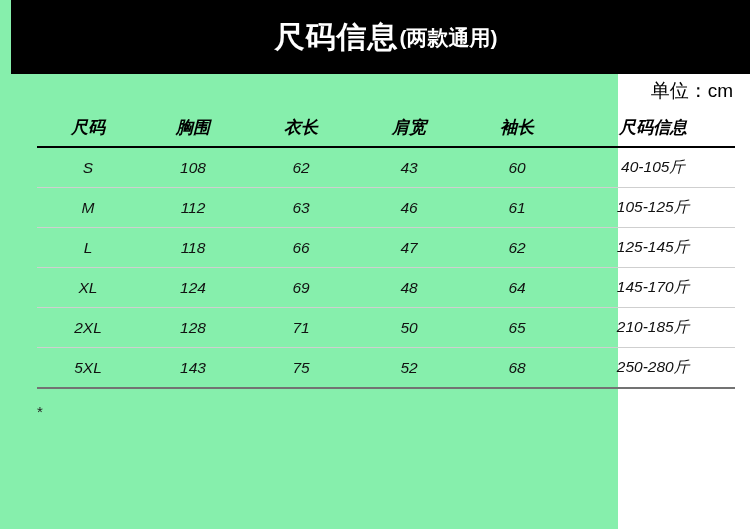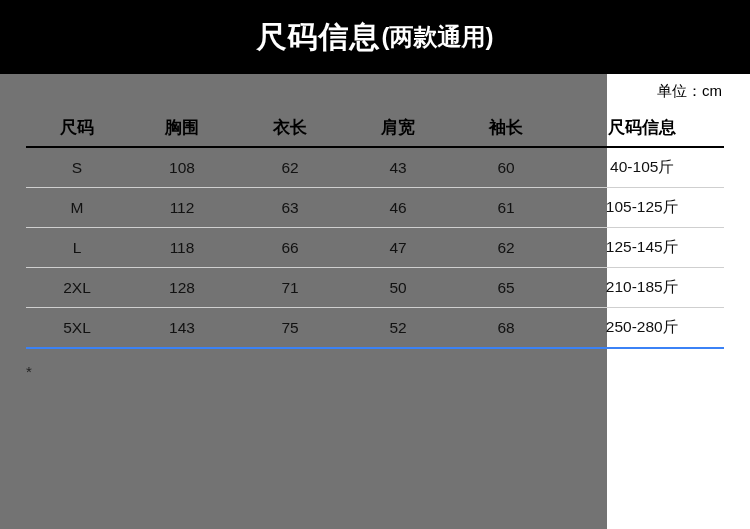--- a/index.html
+++ b/index.html
@@ -11,60 +11,62 @@
     height: 529px;
     background: #ffffff;
     font-family: "Liberation Sans", sans-serif;
     color: #000000;
     overflow: hidden;
   }
   .page {
     position: relative;
     width: 607px;
     height: 529px;
-    background: #737373;
+    background: #86efac;
+    padding-left: 11px;
   }
   .header {
     width: 750px;
     height: 74px;
     background: #000000;
     display: flex;
     align-items: center;
     justify-content: center;
   }
   .header-title {
     color: #ffffff;
     font-size: 30px;
     font-weight: bold;
     letter-spacing: 1px;
     line-height: 1;
   }
   .header-sub {
     color: #ffffff;
-    font-size: 24px;
+    font-size: 21px;
     font-weight: bold;
     line-height: 1;
     margin-left: 1px;
   }
   .unit-row {
     width: 750px;
     height: 34px;
     display: flex;
     align-items: center;
     justify-content: flex-end;
     padding-right: 28px;
     box-sizing: border-box;
   }
   .unit-text {
-    font-size: 15px;
+    font-size: 19px;
     color: #000000;
   }
   .table-wrap {
     padding: 0 26px;
     box-sizing: border-box;
+    font-style: italic;
   }
   table.size-table {
     width: 698px;
     border-collapse: collapse;
     table-layout: fixed;
   }
   table.size-table th,
   table.size-table td {
     text-align: center;
     border: 0;
@@ -78,21 +80,21 @@
     border-bottom: 2px solid #000000;
   }
   table.size-table tbody td {
     font-size: 15.5px;
     height: 39px;
     vertical-align: middle;
     border-bottom: 1px solid #cfcfcf;
     color: #111111;
   }
   table.size-table tbody tr:last-child td {
-    border-bottom: 2px solid #3b82f6;
+    border-bottom: 2px solid #737373;
   }
   col.c0 { width: 102px; }
   col.c1 { width: 108px; }
   col.c2 { width: 108px; }
   col.c3 { width: 108px; }
   col.c4 { width: 108px; }
   col.c5 { width: 164px; }
   .note {
     padding: 14px 26px 0 26px;
     box-sizing: border-box;
@@ -163,20 +165,28 @@
         </tr>
         <tr>
           <td>L</td>
           <td>118</td>
           <td>66</td>
           <td>47</td>
           <td>62</td>
           <td>125-145斤</td>
         </tr>
         <tr>
+          <td>XL</td>
+          <td>124</td>
+          <td>69</td>
+          <td>48</td>
+          <td>64</td>
+          <td>145-170斤</td>
+        </tr>
+        <tr>
           <td>2XL</td>
           <td>128</td>
           <td>71</td>
           <td>50</td>
           <td>65</td>
           <td>210-185斤</td>
         </tr>
         <tr>
           <td>5XL</td>
           <td>143</td>

